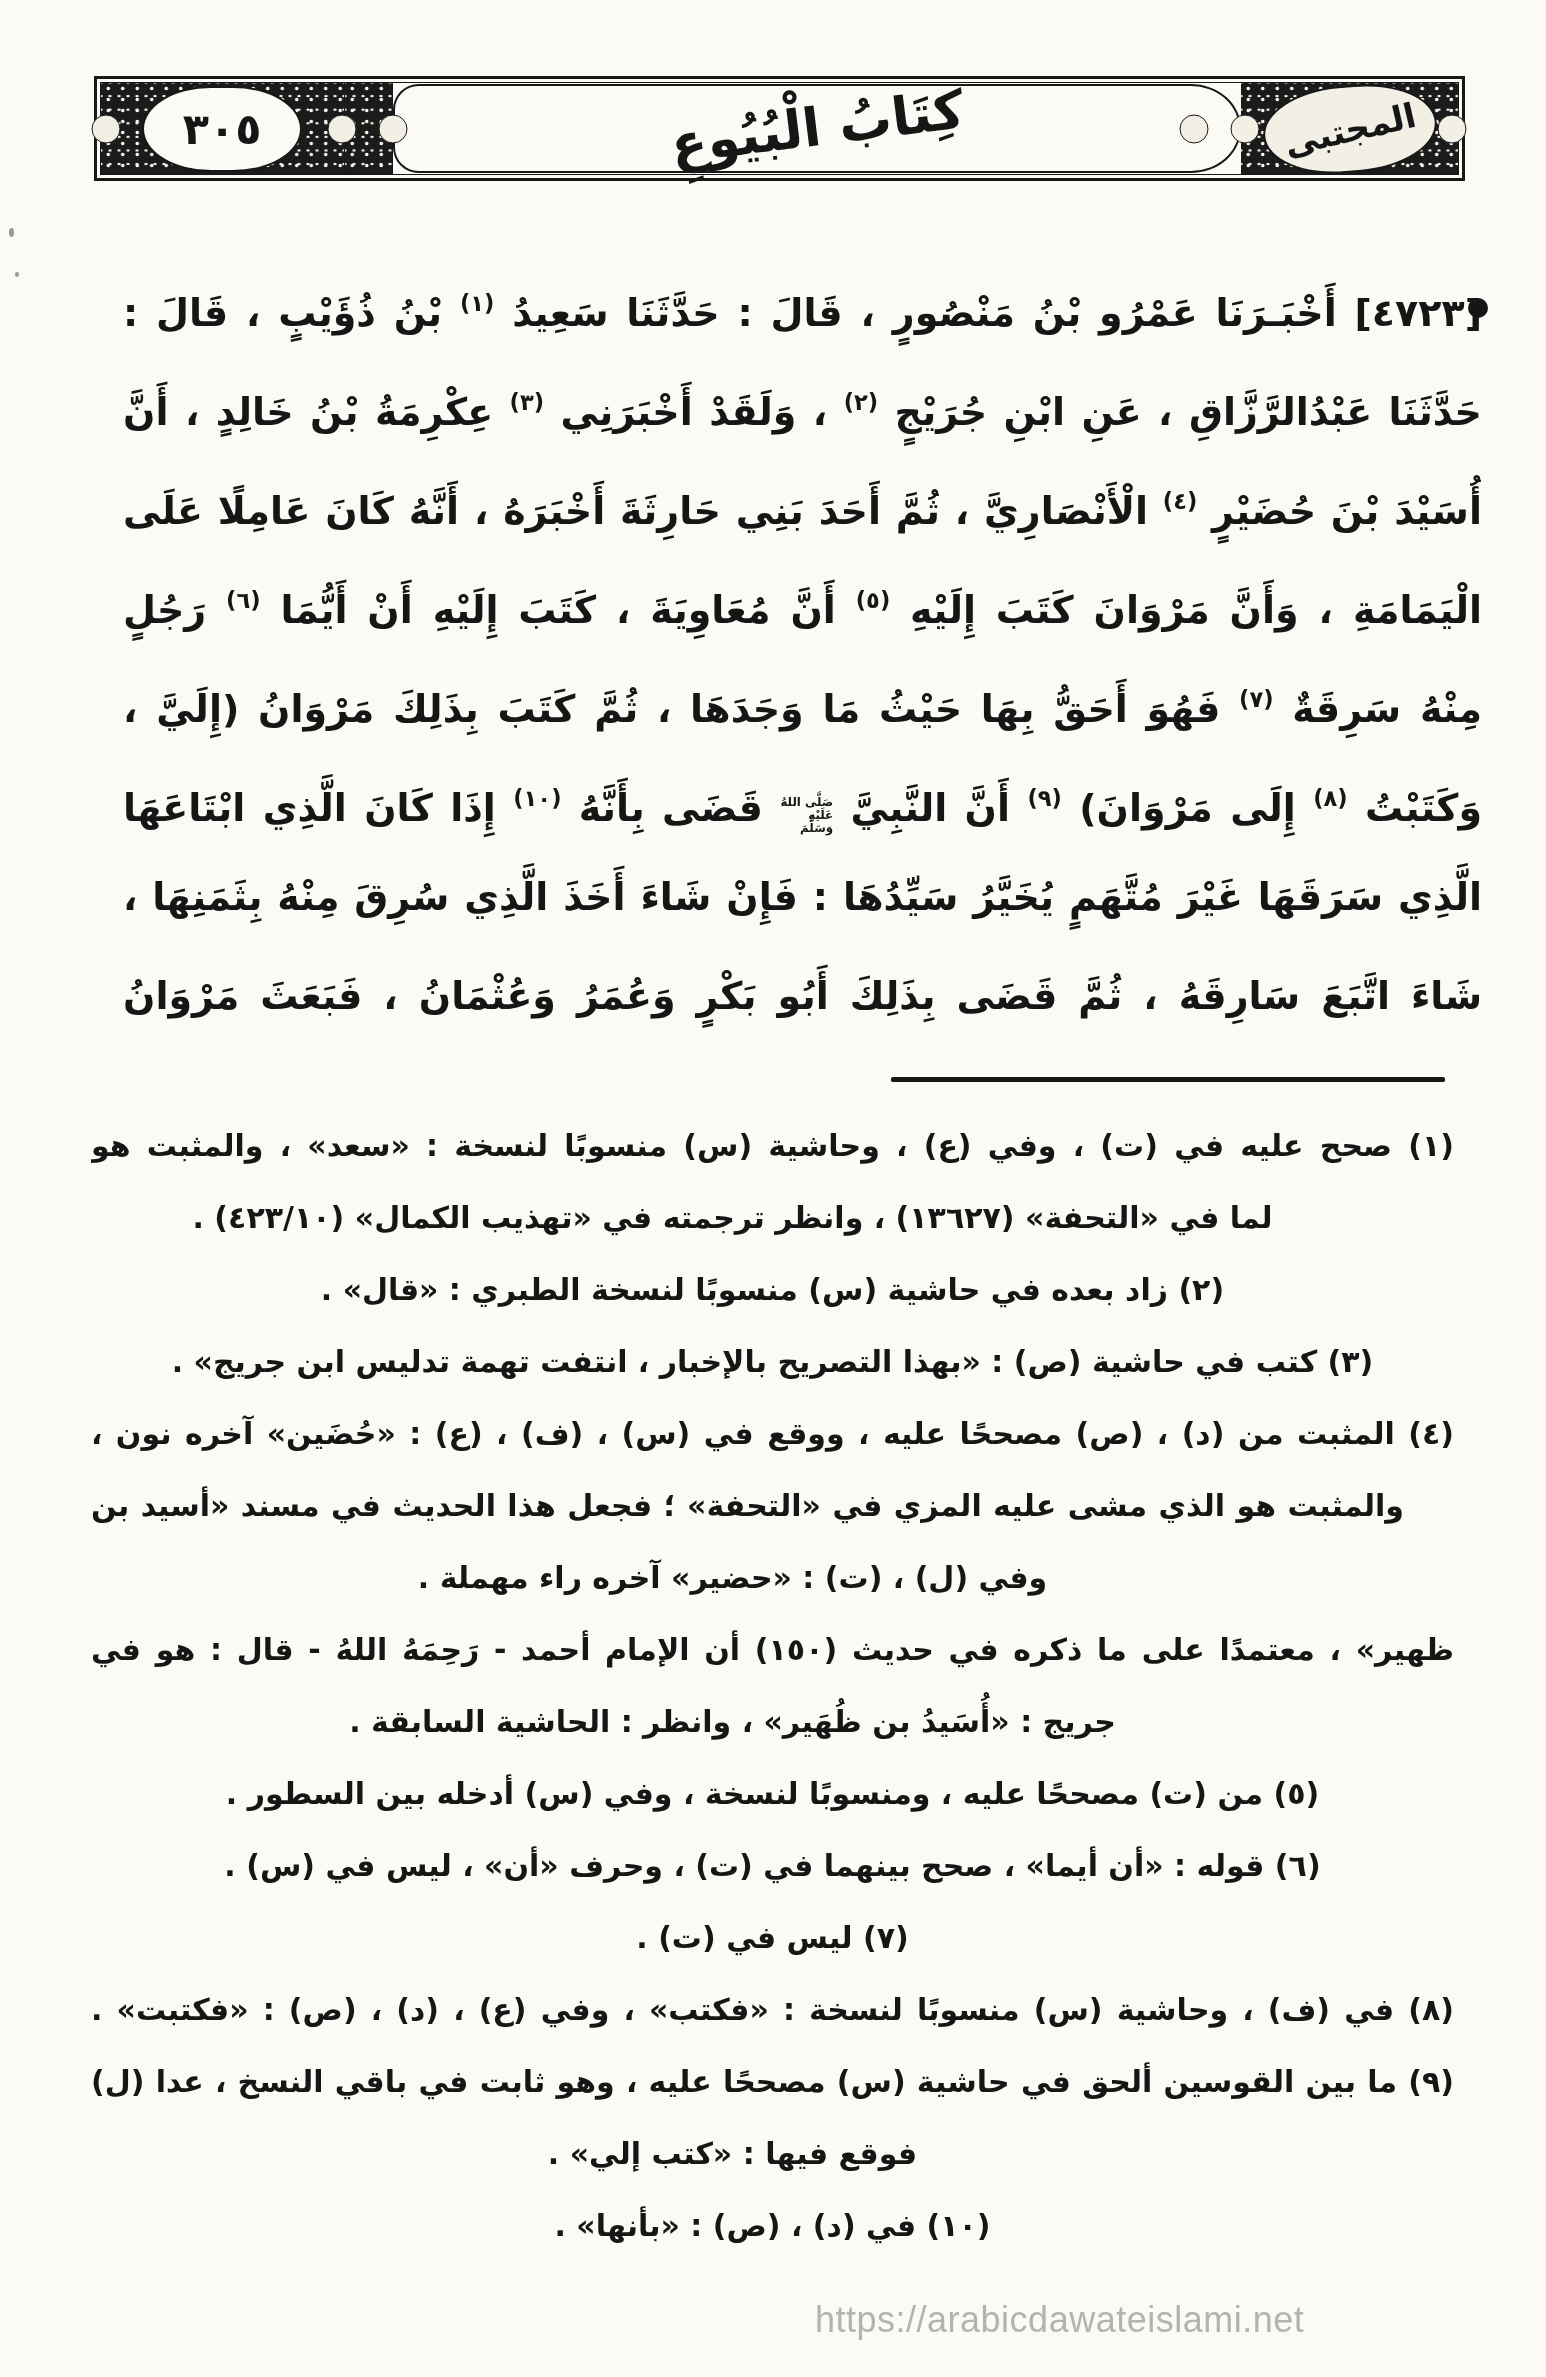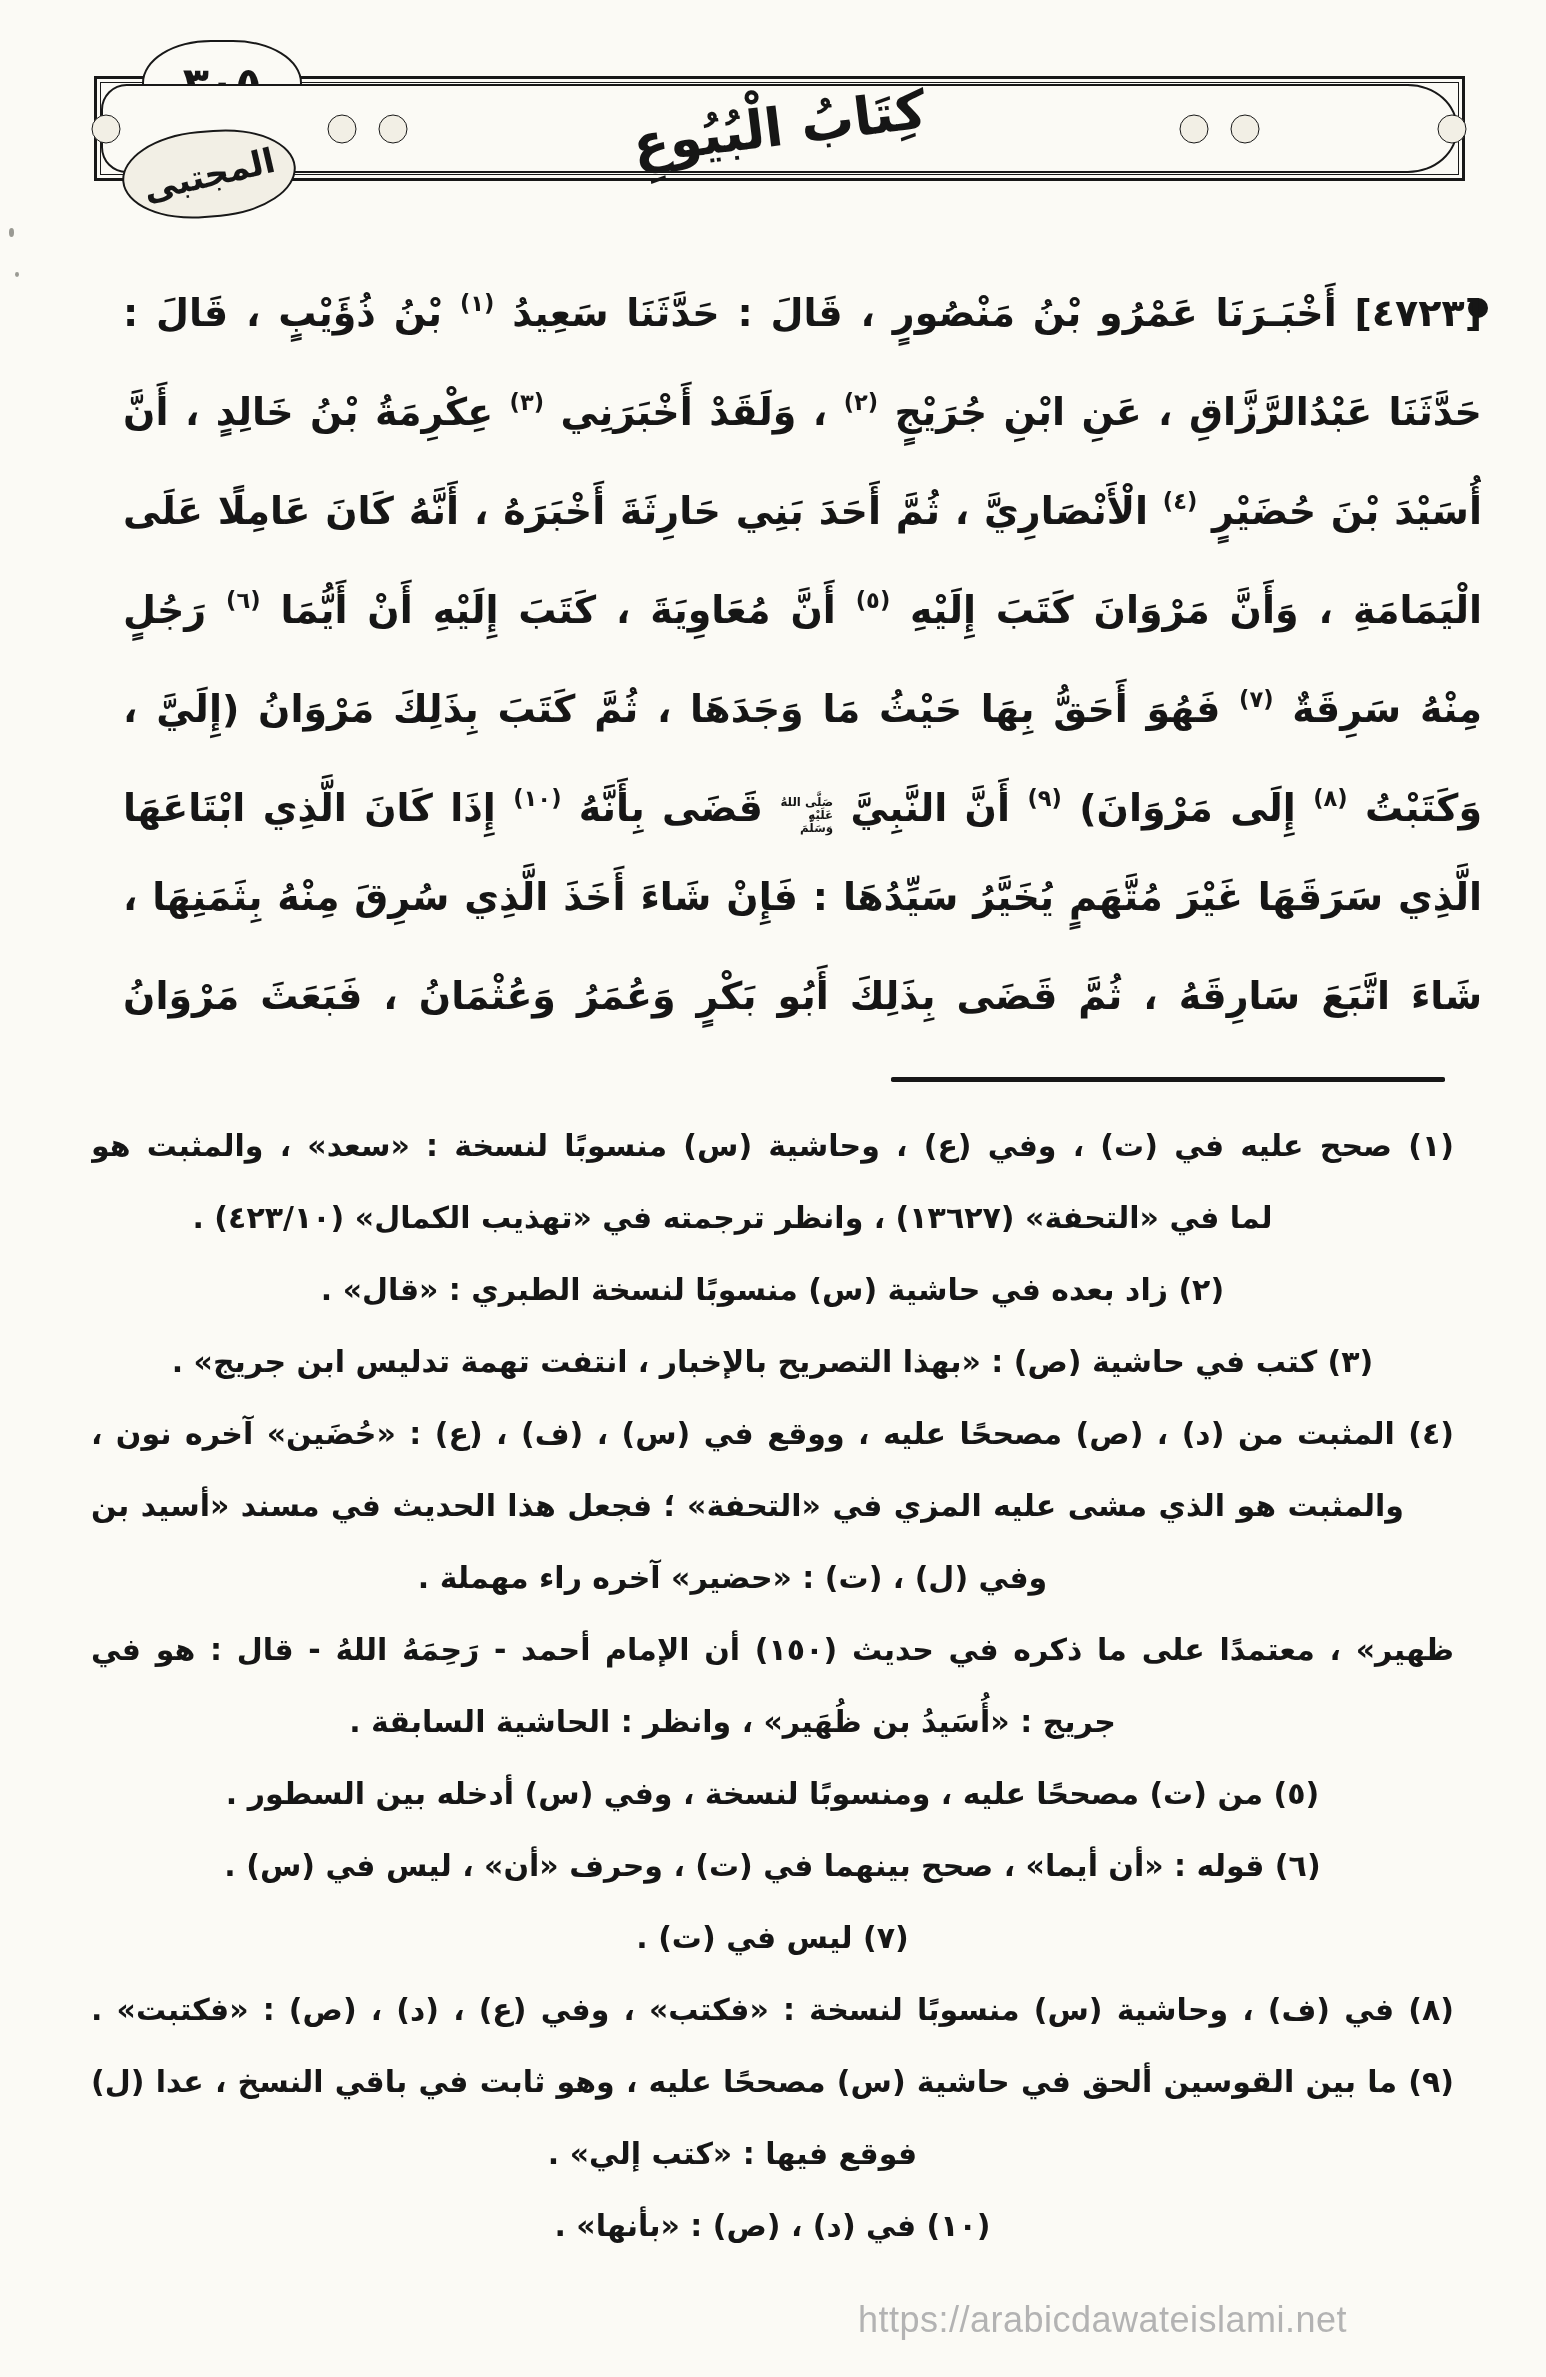--- a/index.html
+++ b/index.html
@@ -9,21 +9,21 @@
     font-family:"DejaVu Sans", sans-serif;
   }
 
   
   .band {
     position:absolute; left:94px; top:76px; width:1371px; height:105px;
     border:3.6px solid #181818; padding:2.7px; box-sizing:border-box; background:#fbfaf5;
   }
   .band-inner {
     position:relative; height:100%; border:1.8px solid #181818;
-    box-sizing:border-box; display:flex; flex-direction:column; align-items:stretch;
+    box-sizing:border-box; display:flex; flex-direction:row; align-items:stretch;
   }
   .pattern {
     background-color:#1b1b1b;
     background-image:
       radial-gradient(circle, #f6f3ea 1.6px, transparent 2.1px),
       radial-gradient(circle, #f6f3ea 1.2px, transparent 1.5px);
     background-size:14.5px 11px, 9px 13.6px;
     background-position:0 0, 4.5px 6.3px;
   }
   .orn-left  { position:relative; width:243px; flex:0 0 auto; }
@@ -90,21 +90,21 @@
     direction:rtl; font-size:30px; font-weight:bold;
   }
   .fline { height:72px; line-height:72px; overflow:hidden; text-align:center; }
   .fline.just { text-align:justify; text-align-last:justify; }
   .fline.ind1 { padding-right:50px; }
   .fline.ind2 { padding-right:80px; }
 
   
   .watermark {
     position:absolute; left:815px; top:2299px; width:575px;
-    direction:ltr; text-align:center;
+    direction:ltr; text-align:left;
     font-family:"Liberation Sans", sans-serif;
     font-size:36px; color:#b3b3b3; letter-spacing:0.5px;
   }
   .noise { position:absolute; background:#9a9a93; border-radius:50%; }
   .n1 { left:9px; top:228px; width:5.4px; height:9px; }
   .n2 { left:14.5px; top:272px; width:4.5px; height:5.4px; }
 </style>
 </head>
 <body>
 

